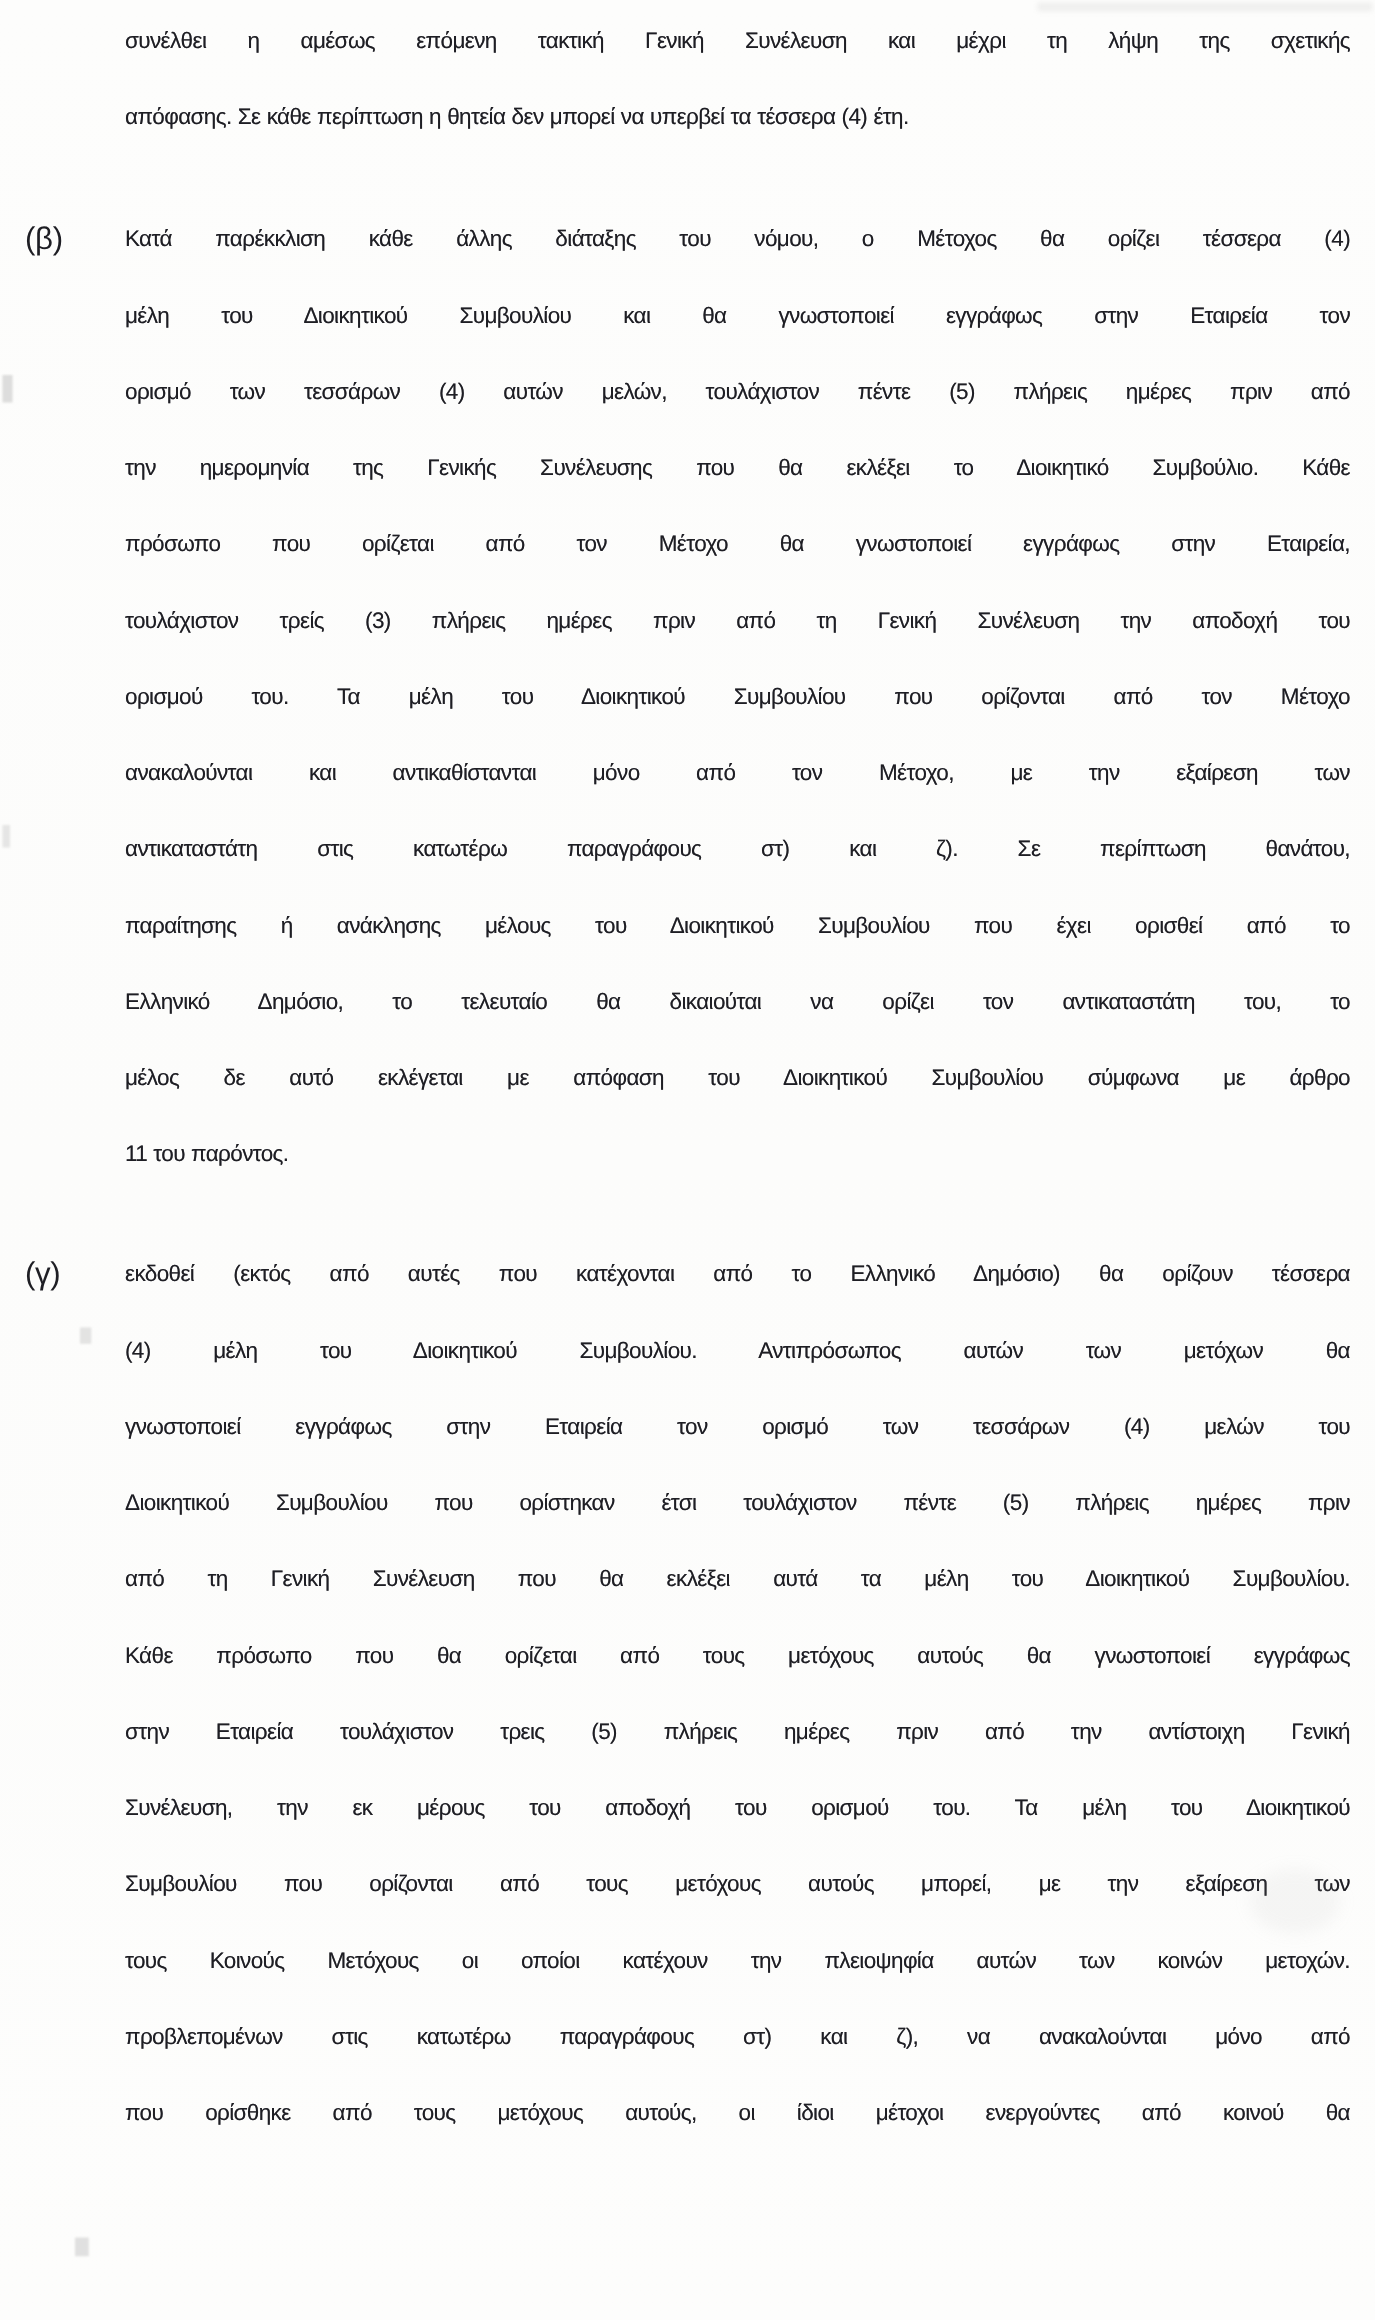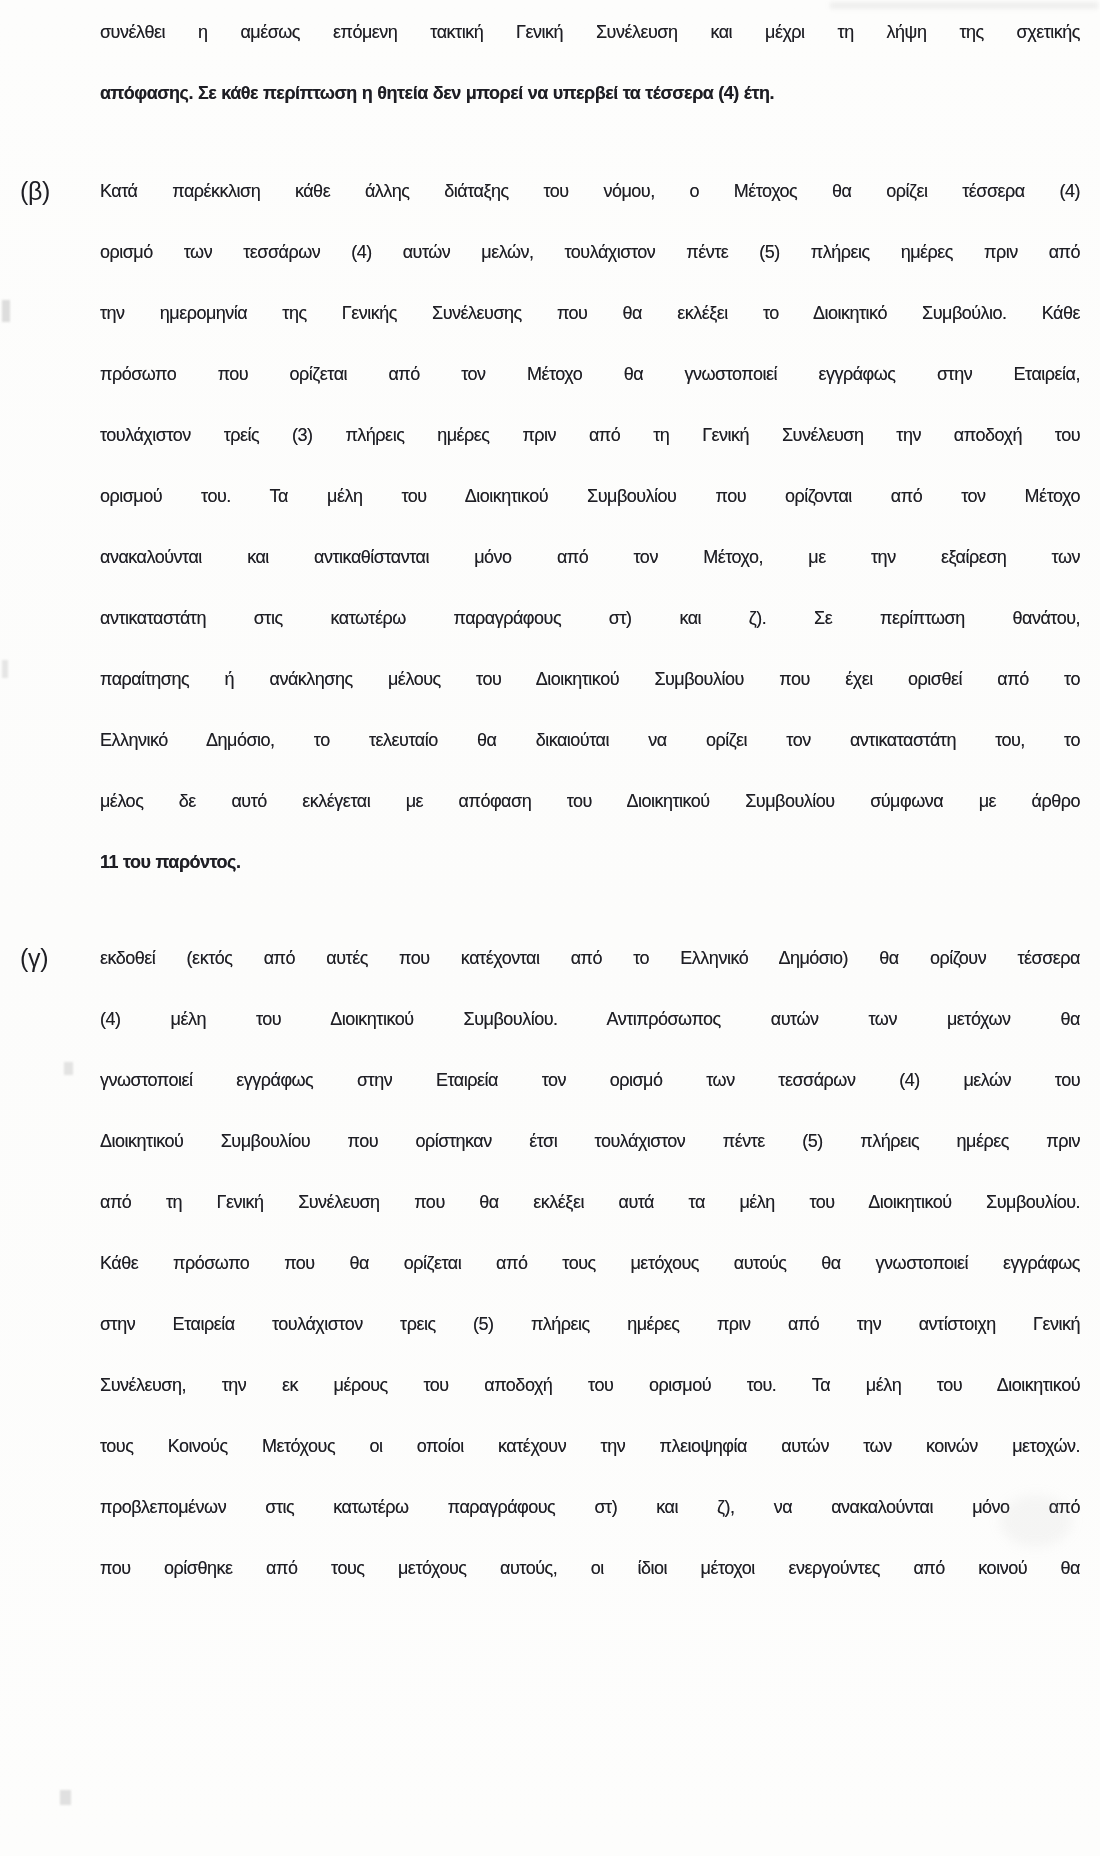--- a/index.html
+++ b/index.html
@@ -49,21 +49,20 @@
     overflow: hidden;
     letter-spacing: -0.5px;
     word-spacing: 0.5px;
     text-align: justify;
     text-align-last: justify;
     text-shadow: 0 0 0.5px rgba(25,25,35,0.55);
     white-space: normal;
   }
   .line.flush {
     text-align-last: left;
-    font-weight: bold;
   }
   
   .artifact {
     position: absolute;
     pointer-events: none;
   }
   .a-top-streak {
     left: 830px; top: 2px; width: 268px; height: 7px;
     background: rgba(170,170,170,0.16);
     filter: blur(2px);
@@ -100,20 +99,21 @@
 
 <div class="page">
   <div class="content" id="doc">
       <div class="para p0">
         <div class="line">συνέλθει η αμέσως επόμενη τακτική Γενική Συνέλευση και μέχρι τη λήψη της σχετικής</div>
         <div class="line flush">απόφασης. Σε κάθε περίπτωση η θητεία δεν μπορεί να υπερβεί τα τέσσερα (4) έτη.</div>
       </div>
       <div class="para p1">
         <div class="plabel">(β)</div>
         <div class="line">Κατά παρέκκλιση κάθε άλλης διάταξης του νόμου, ο Μέτοχος θα ορίζει τέσσερα (4)</div>
+        <div class="line">μέλη του Διοικητικού Συμβουλίου και θα γνωστοποιεί εγγράφως στην Εταιρεία τον</div>
         <div class="line">ορισμό των τεσσάρων (4) αυτών μελών, τουλάχιστον πέντε (5) πλήρεις ημέρες πριν από</div>
         <div class="line">την ημερομηνία της Γενικής Συνέλευσης που θα εκλέξει το Διοικητικό Συμβούλιο. Κάθε</div>
         <div class="line">πρόσωπο που ορίζεται από τον Μέτοχο θα γνωστοποιεί εγγράφως στην Εταιρεία,</div>
         <div class="line">τουλάχιστον τρείς (3) πλήρεις ημέρες πριν από τη Γενική Συνέλευση την αποδοχή του</div>
         <div class="line">ορισμού του. Τα μέλη του Διοικητικού Συμβουλίου που ορίζονται από τον Μέτοχο</div>
         <div class="line">ανακαλούνται και αντικαθίστανται μόνο από τον Μέτοχο, με την εξαίρεση των</div>
         <div class="line">αντικαταστάτη στις κατωτέρω παραγράφους στ) και ζ). Σε περίπτωση θανάτου,</div>
         <div class="line">παραίτησης ή ανάκλησης μέλους του Διοικητικού Συμβουλίου που έχει ορισθεί από το</div>
         <div class="line">Ελληνικό Δημόσιο, το τελευταίο θα δικαιούται να ορίζει τον αντικαταστάτη του, το</div>
         <div class="line">μέλος δε αυτό εκλέγεται με απόφαση του Διοικητικού Συμβουλίου σύμφωνα με άρθρο</div>
@@ -122,20 +122,21 @@
       <div class="para p2">
         <div class="plabel">(γ)</div>
         <div class="line">εκδοθεί (εκτός από αυτές που κατέχονται από το Ελληνικό Δημόσιο) θα ορίζουν τέσσερα</div>
         <div class="line">(4) μέλη του Διοικητικού Συμβουλίου. Αντιπρόσωπος αυτών των μετόχων θα</div>
         <div class="line">γνωστοποιεί εγγράφως στην Εταιρεία τον ορισμό των τεσσάρων (4) μελών του</div>
         <div class="line">Διοικητικού Συμβουλίου που ορίστηκαν έτσι τουλάχιστον πέντε (5) πλήρεις ημέρες πριν</div>
         <div class="line">από τη Γενική Συνέλευση που θα εκλέξει αυτά τα μέλη του Διοικητικού Συμβουλίου.</div>
         <div class="line">Κάθε πρόσωπο που θα ορίζεται από τους μετόχους αυτούς θα γνωστοποιεί εγγράφως</div>
         <div class="line">στην Εταιρεία τουλάχιστον τρεις (5) πλήρεις ημέρες πριν από την αντίστοιχη Γενική</div>
         <div class="line">Συνέλευση, την εκ μέρους του αποδοχή του ορισμού του. Τα μέλη του Διοικητικού</div>
+        <div class="line">Συμβουλίου που ορίζονται από τους μετόχους αυτούς μπορεί, με την εξαίρεση των</div>
         <div class="line">τους Κοινούς Μετόχους οι οποίοι κατέχουν την πλειοψηφία αυτών των κοινών μετοχών.</div>
         <div class="line">προβλεπομένων στις κατωτέρω παραγράφους στ) και ζ), να ανακαλούνται μόνο από</div>
         <div class="line">που ορίσθηκε από τους μετόχους αυτούς, οι ίδιοι μέτοχοι ενεργούντες από κοινού θα</div>
       </div>
     </div>
   <div class="artifact a-top-streak"></div>
   <div class="artifact a-edge-1"></div>
   <div class="artifact a-edge-2"></div>
   <div class="artifact a-edge-3"></div>
   <div class="artifact a-edge-4"></div>

